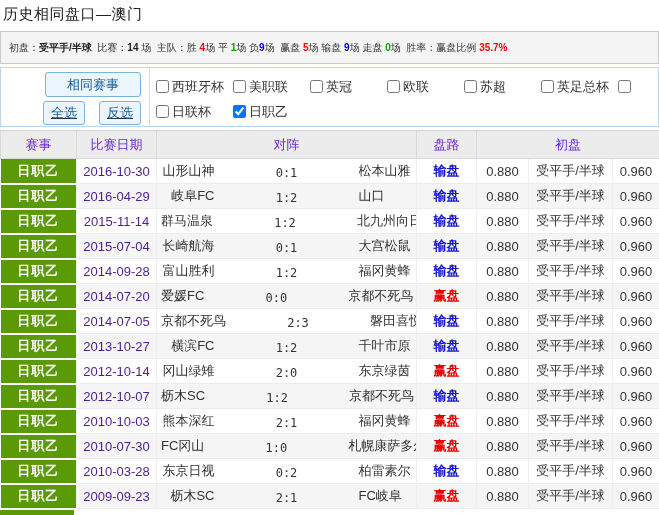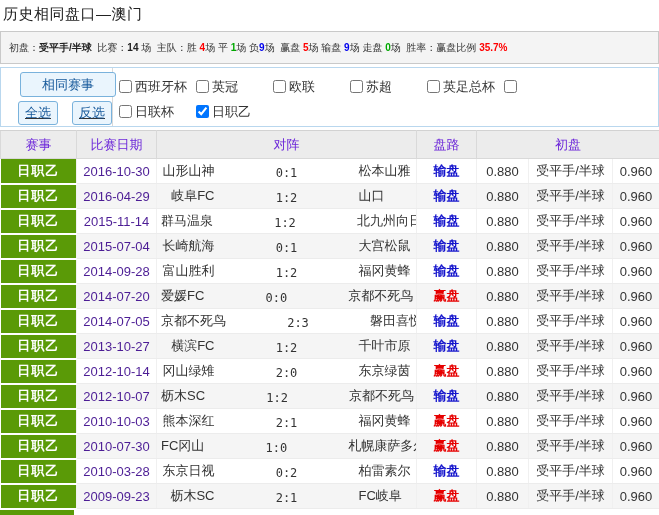--- a/index.html
+++ b/index.html
@@ -28,21 +28,22 @@
   .seg-r{color:var(--stat-red); font-weight:bold;}
   .seg-g{color:var(--stat-green); font-weight:bold;}
   .seg-bl{color:var(--stat-blue); font-weight:bold;}
   
   .filter-panel{
     margin-top:3px; height:60px; display:flex;
     border:1px solid #b9d7ee; background:#fff;
   }
   .btn-col{
     width:112px; flex:none; border-right:1px solid #d9d9d9;
-    padding:4px 0 0 16px;
+    padding:4px 0 0 4px;
+    margin-left:37px;
   }
   .btn{
     display:inline-block; background:var(--btn-bg);
     border:1px solid var(--btn-border); border-radius:3px;
     color:var(--btn-blue); font-size:13px; text-align:center;
     cursor:pointer; font-family:inherit;
   }
   .btn-wide{width:96px; height:25px; line-height:23px; margin-left:3px;}
   .btn-row{margin-top:4px; display:flex; gap:14px; padding-left:1px;text-decoration:underline;}
   .btn-sm{width:42px; height:24px; line-height:22px;}
@@ -106,20 +107,24 @@
     <div class="btn-row">
       <button class="btn btn-sm">全选</button>
       <button class="btn btn-sm">反选</button>
     </div>
   </div>
   <div class="cb-area">
       <div class="cb-row">
         <label class="cb-item">
           <input type="checkbox" style="">
           <span>西班牙杯</span>
+        </label>
+        <label class="cb-item">
+          <input type="checkbox" style="">
+          <span>美职联</span>
         </label>
         <label class="cb-item">
           <input type="checkbox" style="">
           <span>英冠</span>
         </label>
         <label class="cb-item">
           <input type="checkbox" style="">
           <span>欧联</span>
         </label>
         <label class="cb-item">

